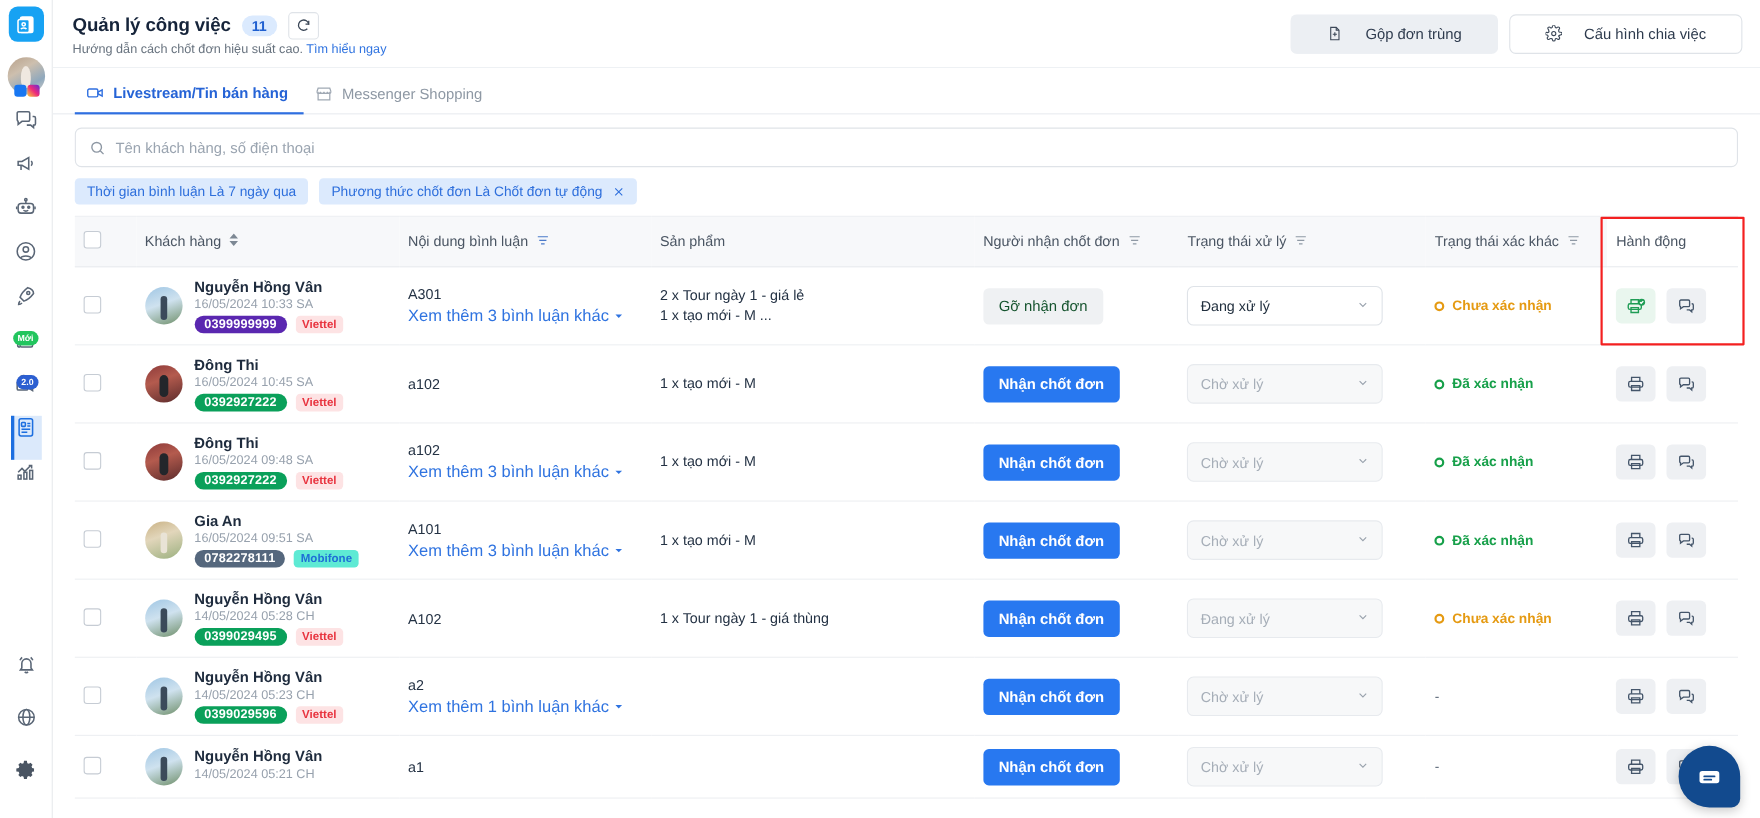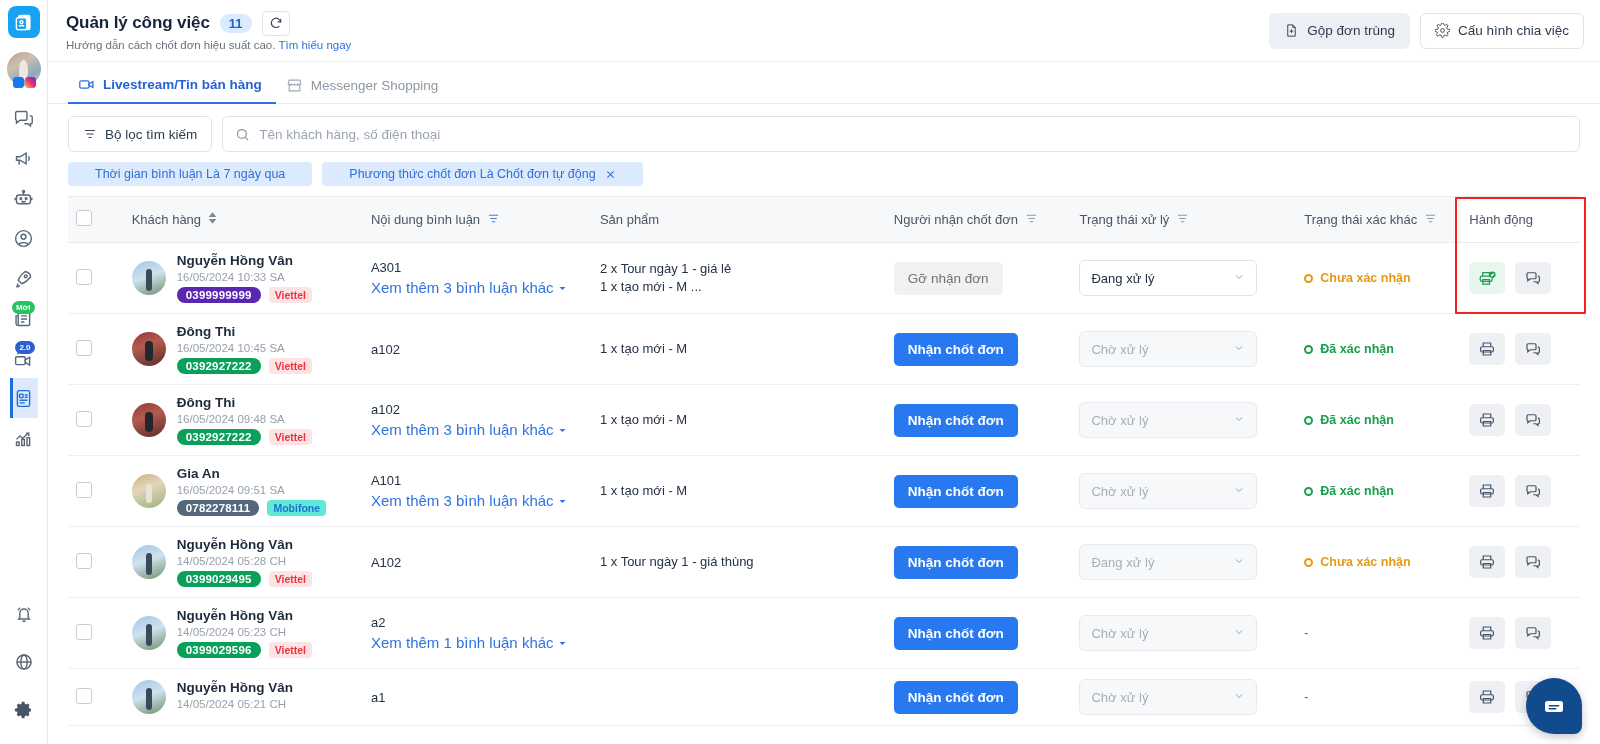--- a/index.html
+++ b/index.html
@@ -36,21 +36,21 @@
     content:''; position:absolute; left:12px; top:8px; width:9px; height:20px;
     background: #efe8e0; border-radius: 50% 50% 40% 40%;
   }
   .soc { position: absolute; bottom: -2px; display: flex; gap: 1px; left: 6px; }
   .soc i { width: 11px; height: 11px; border-radius: 3px; display: inline-block; }
   .soc .fb { background:#1877f2; }
   .soc .ig { background: linear-gradient(45deg,#f9ce34,#ee2a7b,#6228d7); }
 
   .nav-item {
     width: 28px; height: 40px;
-    display: flex; align-items: center; justify-content: center;
+    display: flex; align-items: flex-start; justify-content: center;
     position: relative; cursor: pointer;
   }
   .nav-item.active { background: #dbe9fb; }
   .nav-item.active::before {
     content:''; position:absolute; left:0; top:0; bottom:0; width:3px; background:#1d6fe0;
   }
   .nav-item svg { display:block; }
   .chip {
     position: absolute; top: 3px; right: 3px;
     font-size: 8px; font-weight: 700; color:#fff;
@@ -76,22 +76,22 @@
     border-radius: 10px; padding: 1px 9px; line-height: 17px;
   }
   .refresh-btn {
     width: 28px; height: 25px; border: 1px solid #dfe3e8; border-radius: 4px;
     background: #fff; display: flex; align-items: center; justify-content: center; cursor: pointer;
   }
   .subtitle { font-size: 11.5px; color: #67727e; }
   .subtitle a { color: #2f73e0; text-decoration: none; }
   .topbar-actions { margin-left: auto; display: flex; align-items: center; gap: 10px; }
   .tb-btn {
-    height: 36px; border-radius: 6px; display: flex; align-items: center; gap: 8px;
-    padding: 0 14px; font-size: 13.5px; color: #2e3b4e; cursor: pointer;
+    height: 36px; border-radius: 6px; display: flex; align-items: center; gap: 20px;
+    padding: 0 32px; font-size: 13.5px; color: #2e3b4e; cursor: pointer;
     border: 1px solid transparent; background:#eceff3;
   }
   .tb-btn.outline { background:#fff; border: 1px solid #dfe3e8; }
 
   .tabs-row {
     height: 42px; flex: 0 0 42px; display: flex; align-items: flex-end;
     padding: 0 20px; border-bottom: 1px solid #e8ebef; background:#fff;
   }
   .tab {
     display: flex; align-items: center; gap: 8px;
@@ -111,21 +111,21 @@
   }
   .search-box input {
     border: none; outline: none; flex: 1; font-size: 13.5px; color: #2e3b4e;
     font-family: "Liberation Sans", sans-serif; background: transparent;
   }
   .search-box input::placeholder { color: #9aa4b0; }
 
   .chips-row { padding: 10px 20px 10px 20px; display: flex; gap: 10px; }
   .fchip {
     background: #dceafd; color: #2e6fdc; font-size: 12.5px;
-    border-radius: 4px; padding: 5px 27px; display: flex; align-items: center; gap: 9px; cursor: pointer;
+    border-radius: 4px; padding: 5px 11px; display: flex; align-items: center; gap: 9px; cursor: pointer;
   }
 
   
   .table-wrap { flex: 1 1 auto; overflow: hidden; padding: 0 20px; position: relative; }
   table.grid { width: 100%; border-collapse: collapse; table-layout: fixed; }
   table.grid thead th {
     background: #f7f8fa; height: 46px; font-size: 13px; color: #46526180;
     color: #4a5563; font-weight: 400; text-align: left; padding: 0 8px;
     border-top: 1px solid #e9ecef; border-bottom: 1px solid #e9ecef;
     vertical-align: middle;
@@ -162,21 +162,21 @@
   .cmt-code { font-size: 13px; color: #243244; }
   .cmt-more { font-size: 15px; color: #2f73e0; cursor: pointer; margin-top: 4px; display: inline-block; }
   .prod-line { font-size: 13px; color: #243244; line-height: 18px; }
 
   .btn-assign {
     background: #2878f0; color: #fff; font-size: 13.5px; font-weight: 700;
     border: none; border-radius: 5px; padding: 9px 14px; cursor: pointer;
     font-family: "Liberation Sans", sans-serif;
   }
   .btn-unassign {
-    background: #eff1f3; color: #737373; font-size: 13.5px;
+    background: #eff1f3; color: #14532d; font-size: 13.5px;
     border: none; border-radius: 5px; padding: 9px 14px; cursor: pointer;
     font-family: "Liberation Sans", sans-serif;
   }
   .sel {
     height: 36px; border: 1px solid #dfe3e8; border-radius: 6px; background: #fff;
     display: flex; align-items: center; padding: 0 11px; font-size: 13px; color: #22303f;
     cursor: pointer; width: 178px;
   }
   .sel.muted { background: #f7f8f9; color: #a6aeb8; border-color:#e7eaee; }
   .sel .cv { margin-left: auto; color: #98a1ac; }
@@ -374,26 +374,20 @@
         <svg width="17" height="17" viewBox="0 0 24 24" fill="none" stroke="#a0a9b4" stroke-width="1.6">
           <path d="M3 9l1.5-4.5h15L21 9"></path>
             <path d="M4.5 9v10.5h15V9"></path>
             <path d="M3 9a2.2 2.2 0 004.5 0 2.2 2.2 0 004.5 0 2.2 2.2 0 004.5 0 2.2 2.2 0 004.5 0"></path>
         </svg>
         <span>Messenger Shopping</span>
       </div>
     </div>
 
     <div class="filters-row">
-      <div class="filter-btn">
-        <svg width="14" height="14" viewBox="0 0 24 24" fill="none" stroke="#3c4858" stroke-width="1.8">
-          <path d="M3.5 6h17M6 12h12M9.5 18h5"></path>
-        </svg>
-        <span>Bộ lọc tìm kiếm</span>
-      </div>
       <div class="search-box">
         <svg width="15" height="15" viewBox="0 0 24 24" fill="none" stroke="#8d97a3" stroke-width="2">
           <circle cx="11" cy="11" r="7"></circle>
             <path d="M16.2 16.2L21 21"></path>
         </svg>
         <input type="text" placeholder="Tên khách hàng, số điện thoại" style="">
       </div>
     </div>
 
     <div class="chips-row">

